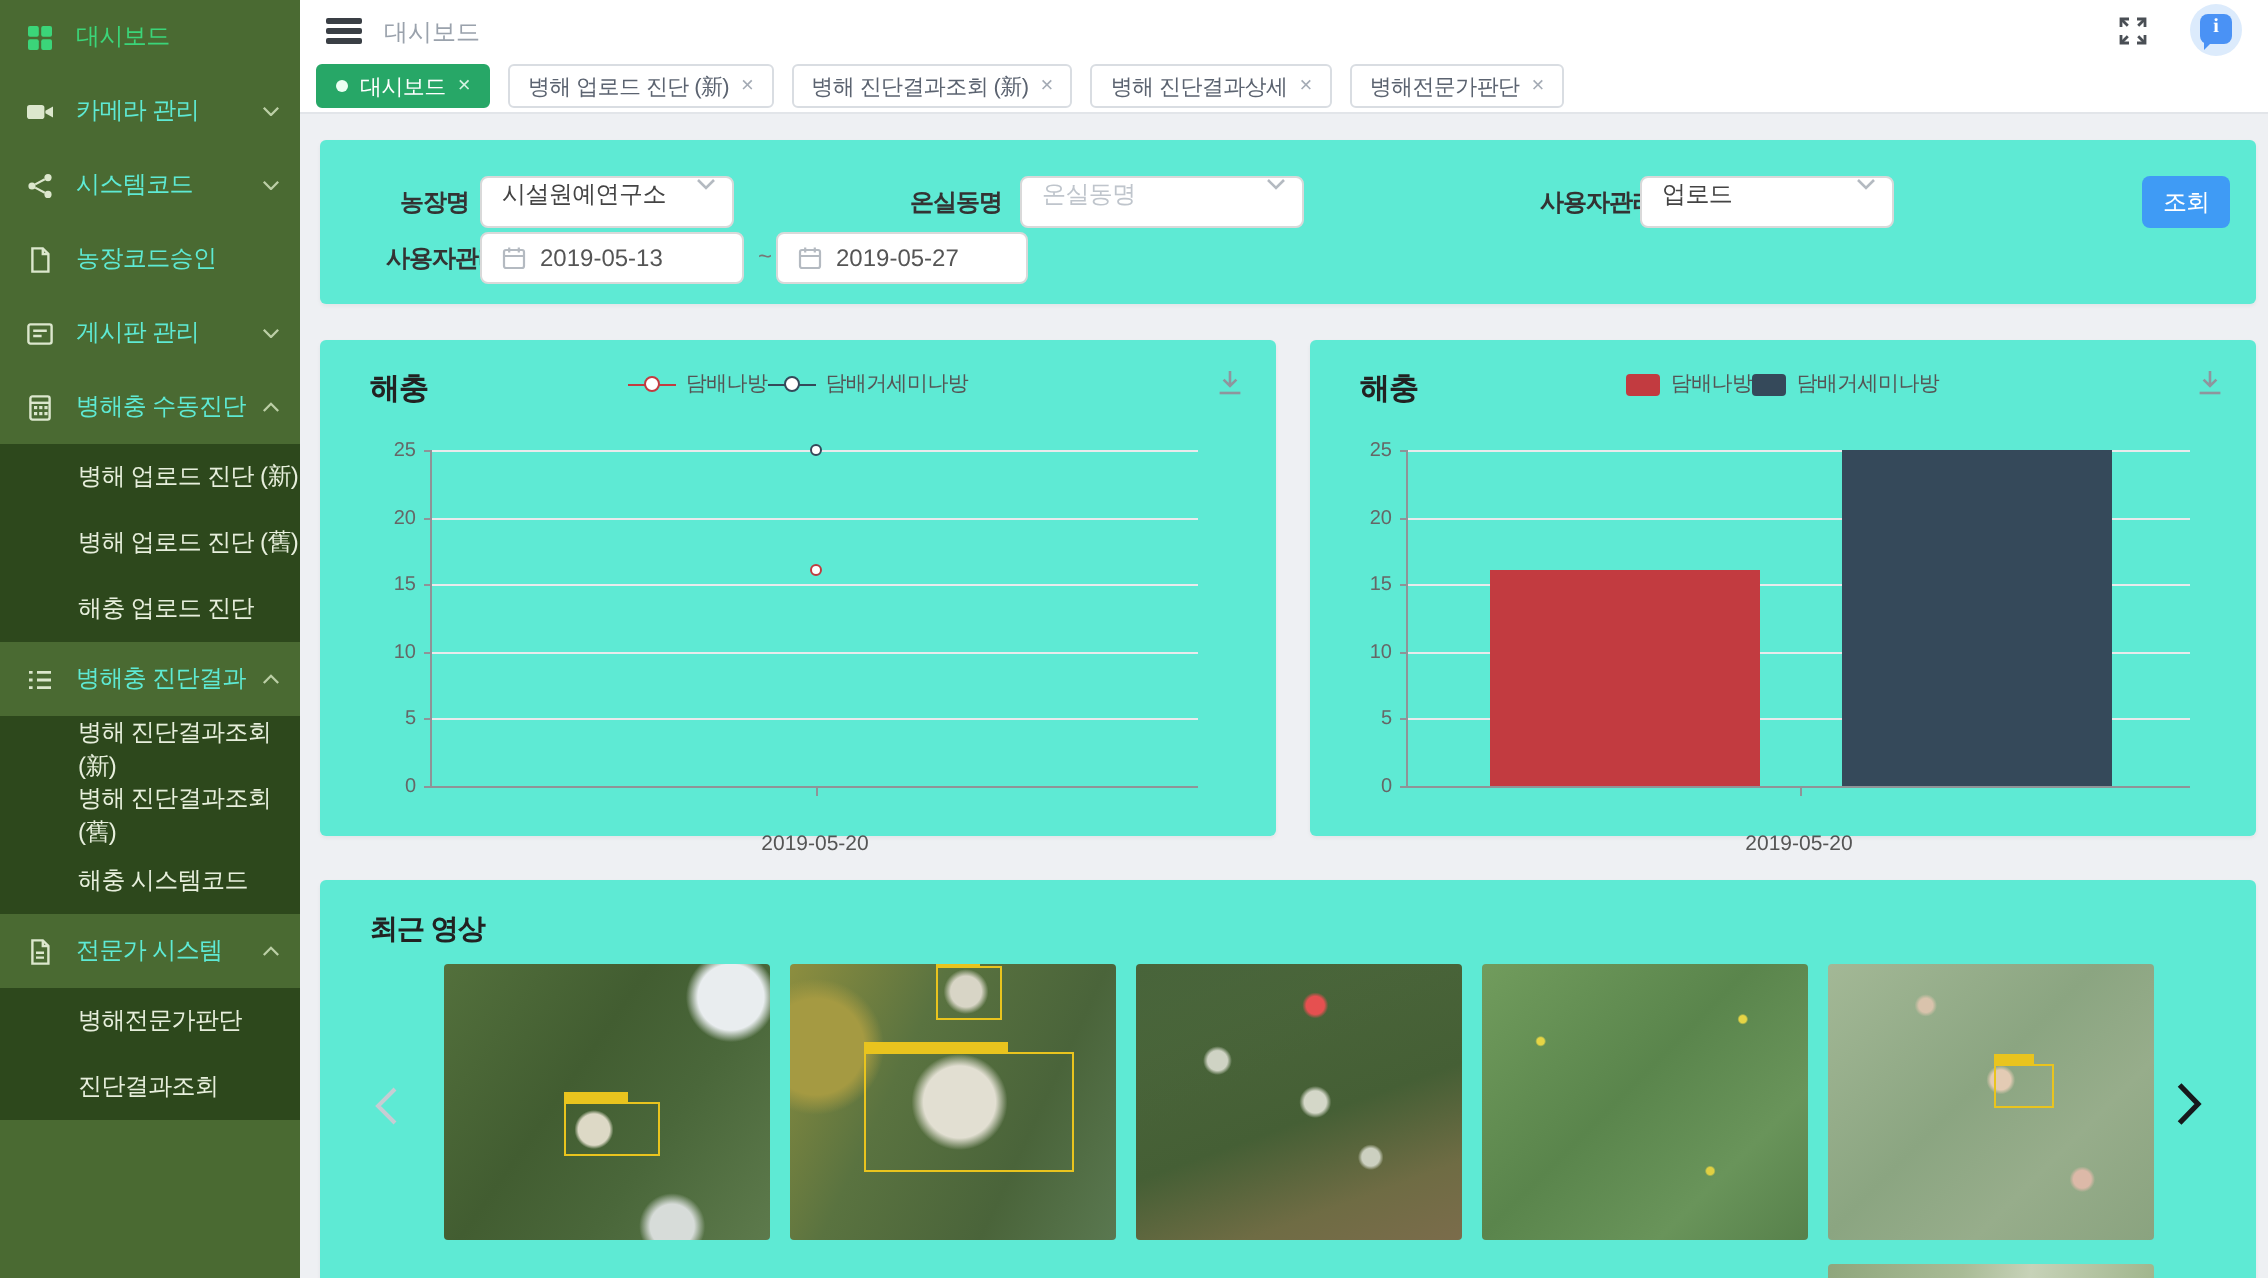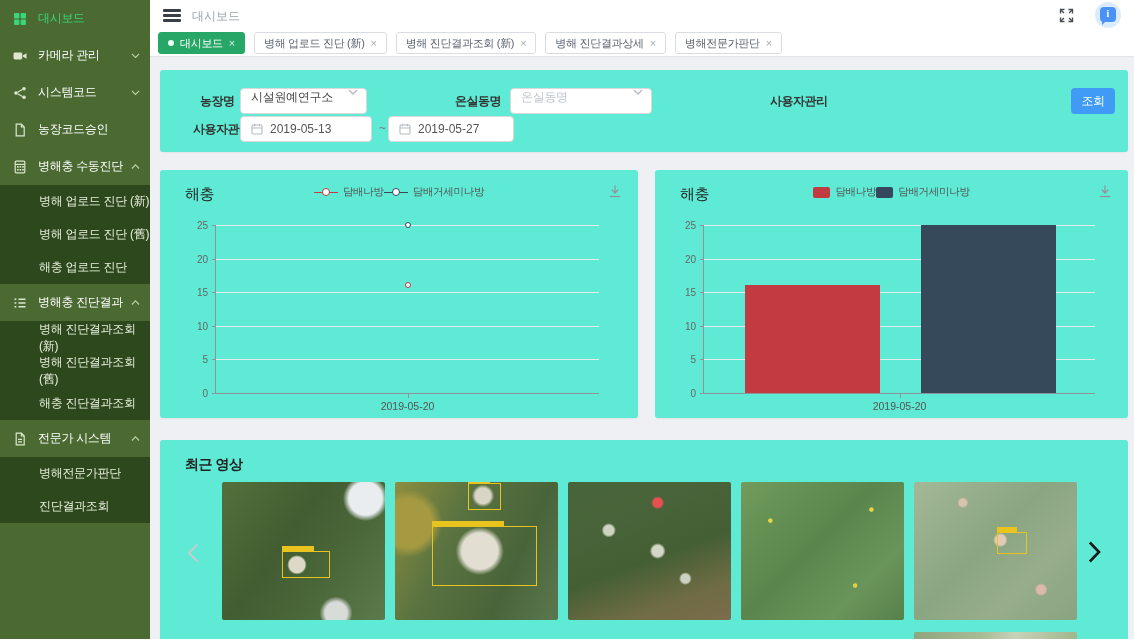--- a/index.html
+++ b/index.html
@@ -2,21 +2,21 @@
 <html><head>
 <meta charset="utf-8">
 <style>
   html,body{margin:0;padding:0}
   body{width:1134px;height:639px;overflow:hidden;position:relative;
        font-family:"Liberation Sans",sans-serif;background:#eef0f3;font-size:12px;color:#333}
   svg{display:block}
 
   
   .sidebar{position:absolute;left:0;top:0;width:150px;height:639px;background:#4a6a32;z-index:5}
-  .nav-item{height:37px;display:flex;align-items:center;padding:0 10px 0 13px;color:#ffffff;cursor:pointer}
+  .nav-item{height:37px;display:flex;align-items:center;padding:0 10px 0 13px;color:#5eead4;cursor:pointer}
   .nav-item .ic{width:14px;height:14px;margin-right:11px;color:#dce7cd;flex:none}
   .nav-item .lbl{flex:1;font-size:12px;letter-spacing:-0.3px}
   .nav-item .chev{width:9px;height:6px;color:#bccfa6;flex:none}
   .nav-item.active{color:#3bd579}
   .nav-item.active .ic{color:#3bd579}
   .submenu{background:#2d481c}
   .sub-item{height:33px;display:flex;align-items:center;padding-left:39px;color:#e7efdc;font-size:12px;letter-spacing:-0.3px;cursor:pointer}
 
   
   .topbar{position:absolute;left:150px;top:0;width:984px;height:30px;background:#fff;border-bottom:1px solid #f0f1f3}
@@ -52,36 +52,36 @@
   .datebox .cal{width:12px;height:12px;color:#b4bac1}
   .datebox .val{font-size:12px;color:#555}
   .tilde{position:absolute;color:#777;font-size:12px}
   .search-btn{position:absolute;right:13px;top:18px;width:44px;height:26px;background:#3f9bf5;border:none;border-radius:4px;color:#fff;font-size:12px;letter-spacing:-0.5px;cursor:pointer;font-family:inherit}
 
   
   .chart-card{top:113px;height:248px}
   #chart0{left:10px;width:478px}
   #chart1{left:505px;width:473px}
   .card-head{position:absolute;left:0;top:0;right:0;height:46px}
-  .card-title{position:absolute;left:25px;top:15px;font-size:15px;font-weight:normal;color:#222;letter-spacing:-0.5px}
+  .card-title{position:absolute;left:25px;top:15px;font-size:15px;font-weight:bold;color:#222;letter-spacing:-0.5px}
   .legend{position:absolute;left:0;right:0;top:15px;display:flex;justify-content:center;}
   .lg-item{display:flex;align-items:center;gap:5px;font-size:10.5px;color:#555;letter-spacing:-0.3px}
   .lg-line{position:relative;width:24px;height:9px}
   .lg-line .ln{position:absolute;left:0;right:0;top:4px;height:1.5px}
   .lg-line .cr{position:absolute;left:8px;top:0.5px;width:6px;height:6px;border-radius:50%;background:#fff;border:1.5px solid}
   .lg-swatch{width:17px;height:11px;border-radius:2px}
   .dl-icon{position:absolute;right:16px;top:14px;width:14px;height:14px;color:#8e959d;cursor:pointer}
   .plot{position:absolute;top:55px;height:168px;border-left:1px solid #8f9397;border-bottom:1px solid #8f9397}
   #chart0 .plot{left:55px;width:383px}
   #chart1 .plot{left:48px;width:391px}
   .gridline{position:absolute;left:0;right:0;height:1px;background:#e9eaec}
   .ytick-lbl{position:absolute;left:-36px;width:28px;text-align:right;font-size:10px;color:#666;transform:translateY(-5px)}
   .ytick-dash{position:absolute;left:-4px;width:4px;height:1px;background:#8f9397}
   .xtick-dash{position:absolute;left:50%;bottom:-5px;width:1px;height:5px;background:#8f9397}
-  .xtick-lbl{position:absolute;left:50%;top:100%;transform:translateX(-50%);margin-top:7px;font-size:10.5px;color:#555}
+  .xtick-lbl{position:absolute;left:50%;top:100%;transform:translateX(-50%);margin-top:23px;font-size:10.5px;color:#555}
   .pt{position:absolute;left:50%;width:4px;height:4px;border-radius:50%;background:#fff;border:1.5px solid;transform:translate(-50%,-50%)}
   .bar{position:absolute;bottom:0;width:34.5%}
 
   
   .recent-card{left:10px;top:383px;width:968px;height:270px}
   .recent-title{position:absolute;left:25px;top:16px;font-size:14px;font-weight:bold;color:#222;letter-spacing:-0.5px}
   .photos{position:absolute;left:62px;top:42px;display:flex;gap:10px}
   .photo{width:163px;height:138px;border-radius:2px;position:relative;overflow:hidden;flex:none;cursor:pointer}
   .photo-partial{position:absolute;left:754px;top:192px;width:163px;height:40px;border-radius:2px;
       background:linear-gradient(100deg,#8fa67c,#a9bb96 40%,#c7d2b8 60%,#9db388)}
@@ -167,20 +167,34 @@
         <svg viewBox="0 0 14 14" fill="none" stroke="currentColor" stroke-width="1.2">
           <path d="M3.2 1.2h5.2l2.8 2.8v8.8H3.2z"></path>
           <path d="M8.4 1.2v2.8h2.8"></path>
         </svg>
       </span>
       <span class="lbl">농장코드승인</span>
     </div>
     <div class="nav-item">
       <span class="ic">
         <svg viewBox="0 0 14 14" fill="none" stroke="currentColor" stroke-width="1.2">
+          <rect x="1.2" y="2.2" width="11.6" height="9.6" rx="1"></rect>
+          <path d="M3.6 5.4h6.8M3.6 8h4.2"></path>
+        </svg>
+      </span>
+      <span class="lbl">게시판 관리</span>
+      <span class="chev">
+        <svg viewBox="0 0 10 6" fill="none" stroke="currentColor" stroke-width="1.3">
+          <path d="M1 1l4 4 4-4"></path>
+        </svg>
+      </span>
+    </div>
+    <div class="nav-item">
+      <span class="ic">
+        <svg viewBox="0 0 14 14" fill="none" stroke="currentColor" stroke-width="1.2">
           <rect x="2.2" y="1.2" width="9.6" height="11.6" rx="1"></rect>
           <path d="M2.2 4.4h9.6"></path>
           <g fill="currentColor" stroke="none">
             <rect x="4" y="6" width="1.6" height="1.6"></rect>
             <rect x="6.6" y="6" width="1.6" height="1.6"></rect>
             <rect x="9.2" y="6" width="1.6" height="1.6"></rect>
             <rect x="4" y="9" width="1.6" height="1.6"></rect>
             <rect x="6.6" y="9" width="1.6" height="1.6"></rect>
             <rect x="9.2" y="9" width="1.6" height="1.6"></rect>
           </g>
@@ -207,21 +221,21 @@
       <span class="lbl">병해충 진단결과</span>
       <span class="chev">
         <svg viewBox="0 0 10 6" fill="none" stroke="currentColor" stroke-width="1.3">
           <path d="M1 5l4-4 4 4"></path>
         </svg>
       </span>
     </div>
     <div class="submenu">
       <div class="sub-item">병해 진단결과조회 (新)</div>
       <div class="sub-item">병해 진단결과조회 (舊)</div>
-      <div class="sub-item">해충 진단결과조회</div>
+      <div class="sub-item">해충 시스템코드</div>
     </div>
     <div class="nav-item">
       <span class="ic">
         <svg viewBox="0 0 14 14" fill="none" stroke="currentColor" stroke-width="1.2">
           <path d="M3.2 1.2h5.2l2.8 2.8v8.8H3.2z"></path>
           <path d="M8.4 1.2v2.8h2.8M5 7.4h4M5 9.8h4"></path>
         </svg>
       </span>
       <span class="lbl">전문가 시스템</span>
       <span class="chev">
@@ -293,20 +307,28 @@
     <span class="f-label" style="left:295px;top:23px">온실동명</span>
     <div class="selectbox" style="left:350px;top:18px;width:142px">
       <span class="val ph">온실동명</span>
       <span class="chev">
           <svg viewBox="0 0 10 6" fill="none" stroke="currentColor" stroke-width="1.3">
             <path d="M1 1l4 4 4-4"></path>
           </svg>
         </span>
     </div>
     <span class="f-label" style="left:610px;top:23px">사용자관리</span>
+    <div class="selectbox" style="left:660px;top:18px;width:127px">
+      <span class="val">업로드</span>
+      <span class="chev">
+          <svg viewBox="0 0 10 6" fill="none" stroke="currentColor" stroke-width="1.3">
+            <path d="M1 1l4 4 4-4"></path>
+          </svg>
+        </span>
+    </div>
     <button class="search-btn">조회</button>
 
     <span class="f-label" style="left:33px;top:51px">사용자관리</span>
     <div class="datebox" style="left:80px;top:46px;width:132px">
       <span class="cal">
           <svg viewBox="0 0 12 12" fill="none" stroke="currentColor" stroke-width="1.1">
             <rect x="1" y="2" width="10" height="9" rx="1"></rect>
             <path d="M1 5h10M3.6 0.8v2.4M8.4 0.8v2.4"></path>
           </svg>
         </span>

